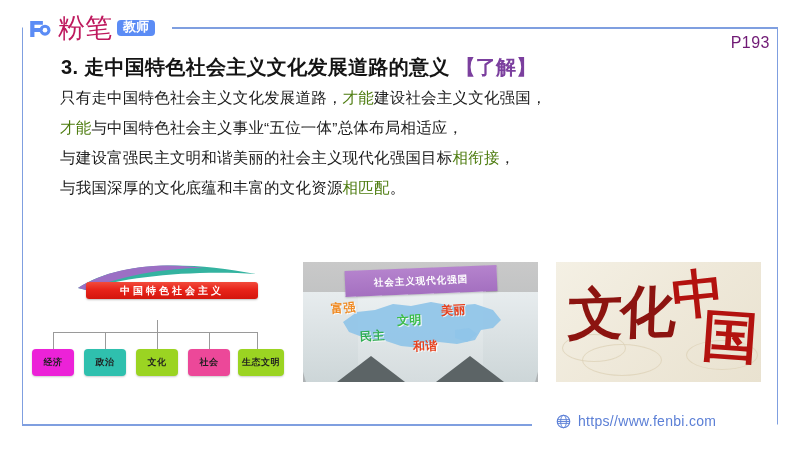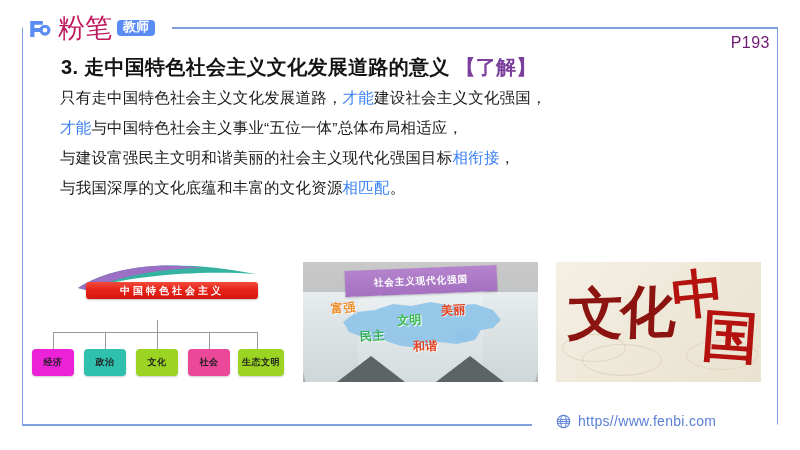--- a/index.html
+++ b/index.html
@@ -99,21 +99,21 @@
     position: absolute;
     left: 61px;
     top: 54px;
     font-size: 20px;
     font-weight: bold;
     color: #141414;
     letter-spacing: 0.3px;
     white-space: nowrap;
   }
   .hl-purple { color: #7b3f9e; }
-  .hl-red    { color: #3b82f6; }
+  .hl-red    { color: #4d7c0f; }
 
   .body-line {
     position: absolute;
     left: 60px;
     font-size: 15.5px;
     color: #1b1b1b;
     letter-spacing: 0.2px;
     white-space: nowrap;
   }
   #line1 { top: 88px; }

